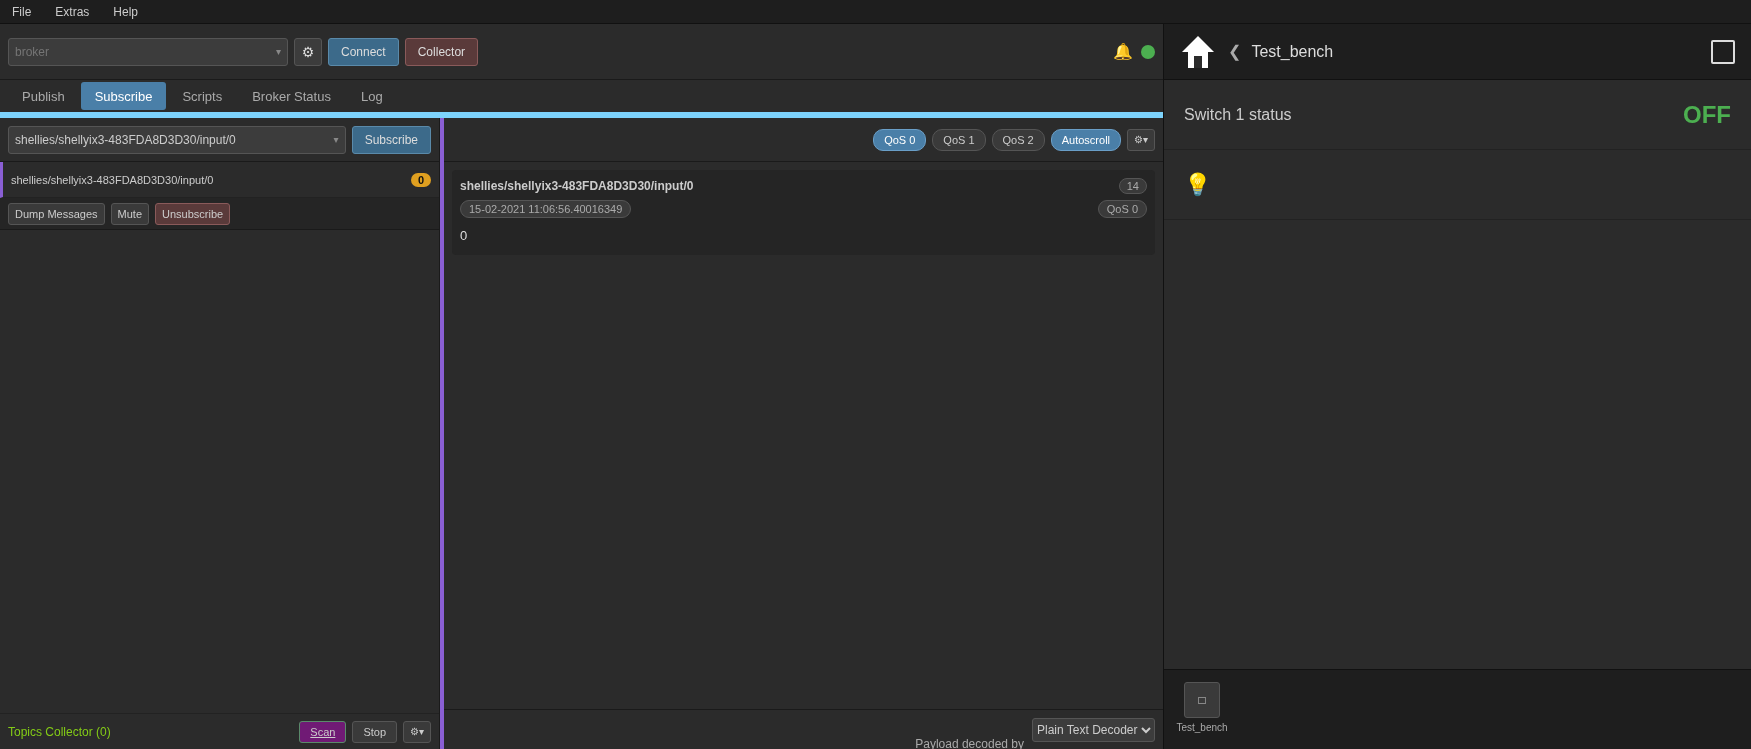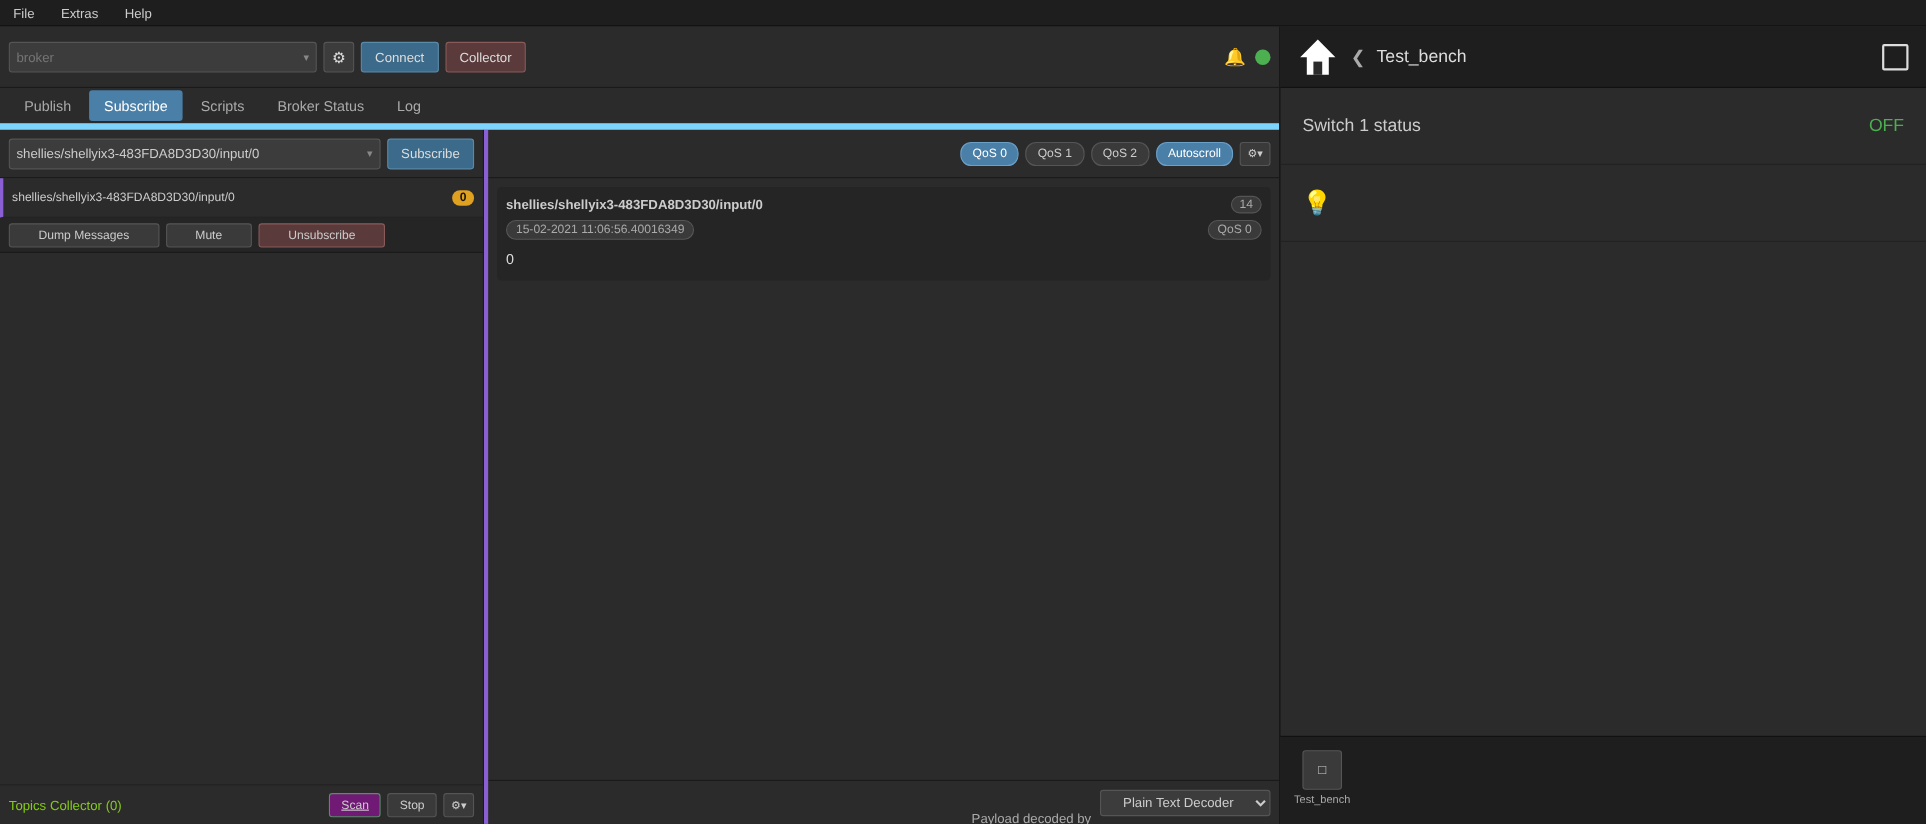--- a/index.html
+++ b/index.html
@@ -245,21 +245,21 @@
       display: flex;
       align-items: center;
       padding: 4px 8px;
       gap: 6px;
       background: #252525;
       border-bottom: 1px solid #1a1a1a;
       height: 32px;
     }
     .btn-action {
       height: 22px;
-      padding: 0 26px;
+      padding: 0 6px;
       background: #3a3a3a;
       border: 1px solid #555;
       border-radius: 3px;
       color: #ccc;
       font-size: 11px;
       cursor: pointer;
     }
     .btn-unsubscribe {
       background: #5a3a3a;
       border: 1px solid #8a5a5a;
@@ -437,21 +437,21 @@
       font-size: 12px;
       margin-top: 28px;
     }
     .payload-select {
       background: #3c3c3c;
       border: 1px solid #555;
       border-radius: 3px;
       color: #ccc;
       font-size: 12px;
       height: 24px;
-      padding: 0 16px;
+      padding: 0 0;
       cursor: pointer;
     }
 
     
     .right-panel {
       width: 588px;
       display: flex;
       flex-direction: column;
       background: #2b2b2b;
       border-left: 1px solid #111;
@@ -498,22 +498,22 @@
       border-bottom: 1px solid #222;
       min-height: 70px;
     }
     .switch-status-title {
       color: #ccc;
       font-size: 16px;
       flex: 1;
     }
     .switch-status-value {
       color: #4caf50;
-      font-size: 16px;
-      font-weight: normal;
+      font-size: 24px;
+      font-weight: bold;
     }
 
     
     .switch2-row {
       display: flex;
       align-items: center;
       padding: 16px 20px;
       border-bottom: 1px solid #222;
       min-height: 70px;
     }

